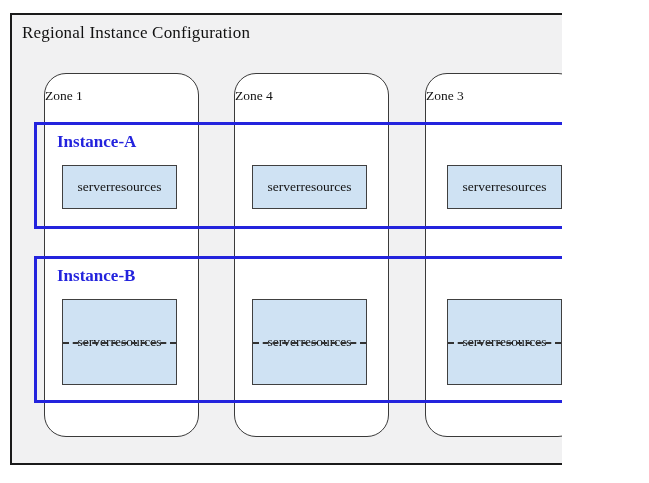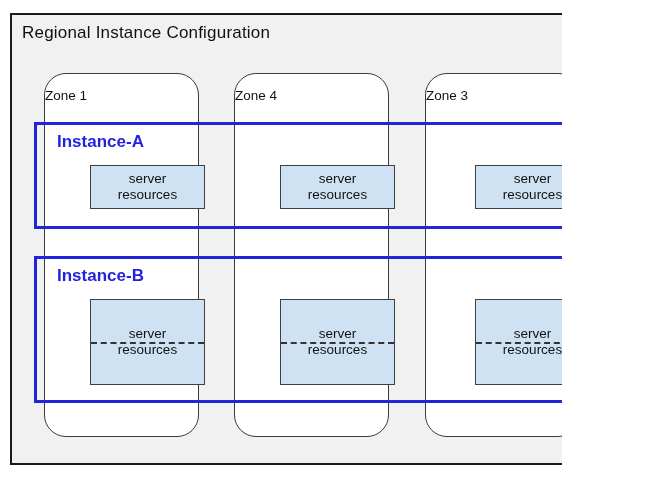--- a/index.html
+++ b/index.html
@@ -7,20 +7,21 @@
     padding: 0;
     background: #ffffff;
     font-family: "Liberation Sans", sans-serif;
   }
   .canvas {
     position: relative;
     width: 562px;
     height: 483px;
     background: #ffffff;
     overflow: hidden;
+    font-family: Liberation Serif, serif;
   }
   .region {
     position: absolute;
     left: 10px;
     top: 13px;
     width: 627px;
     height: 452px;
     box-sizing: border-box;
     border: 2px solid var(--region-border, #1a1a1a);
     background: var(--region-bg, #f1f1f2);
@@ -71,28 +72,27 @@
     font-weight: bold;
     color: var(--accent-blue, #2323dd);
   }
   .resource-box {
     position: absolute;
     width: 115px;
     box-sizing: border-box;
     background: var(--resource-fill, #cfe2f3);
     border: 1px solid var(--resource-border, #404040);
     display: flex;
-    flex-direction: column;
+    flex-direction: row;
     align-items: center;
     justify-content: center;
     font-size: 13.5px;
     line-height: 1.15;
     color: var(--text, #111111);
     text-align: center;
-    margin-left: 28px;
   }
   .row-a { top: 165px; height: 44px; }
   .row-b { top: 299px; height: 86px; }
   .col-1 { left: 62px; }
   .col-2 { left: 252px; }
   .col-3 { left: 447px; }
   .resource-divider {
     position: absolute;
     left: 0;
     right: 0;

